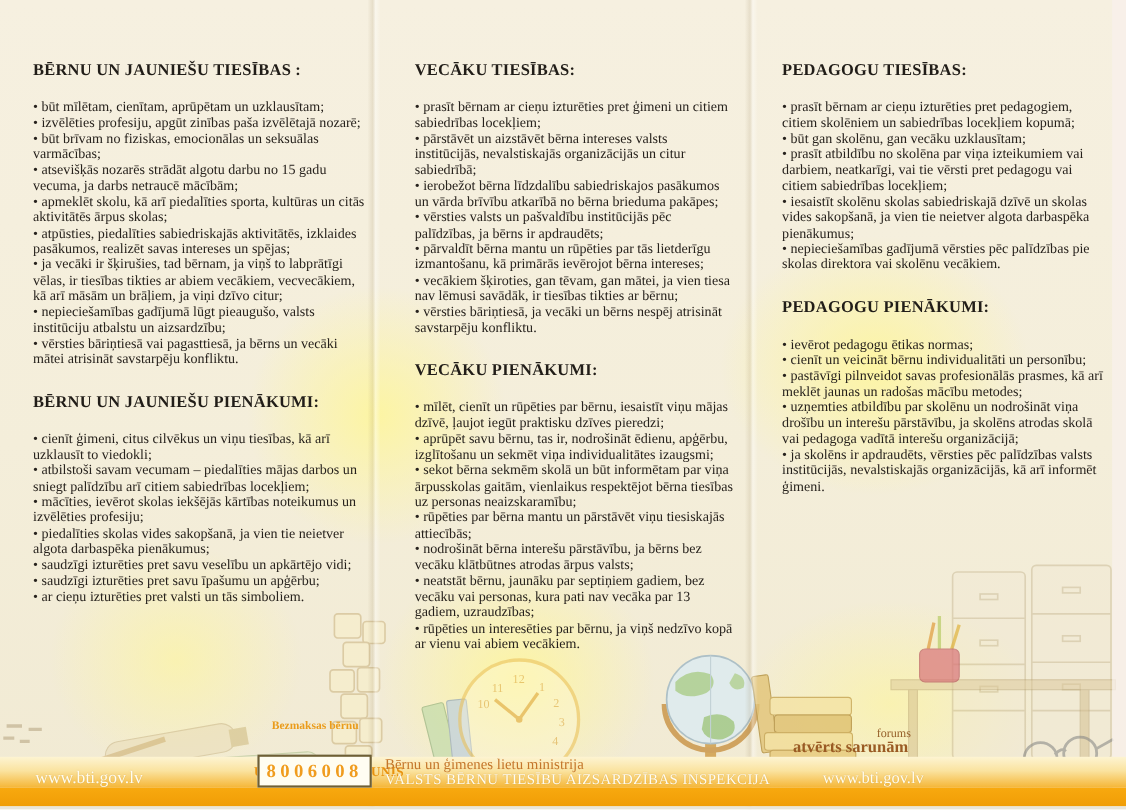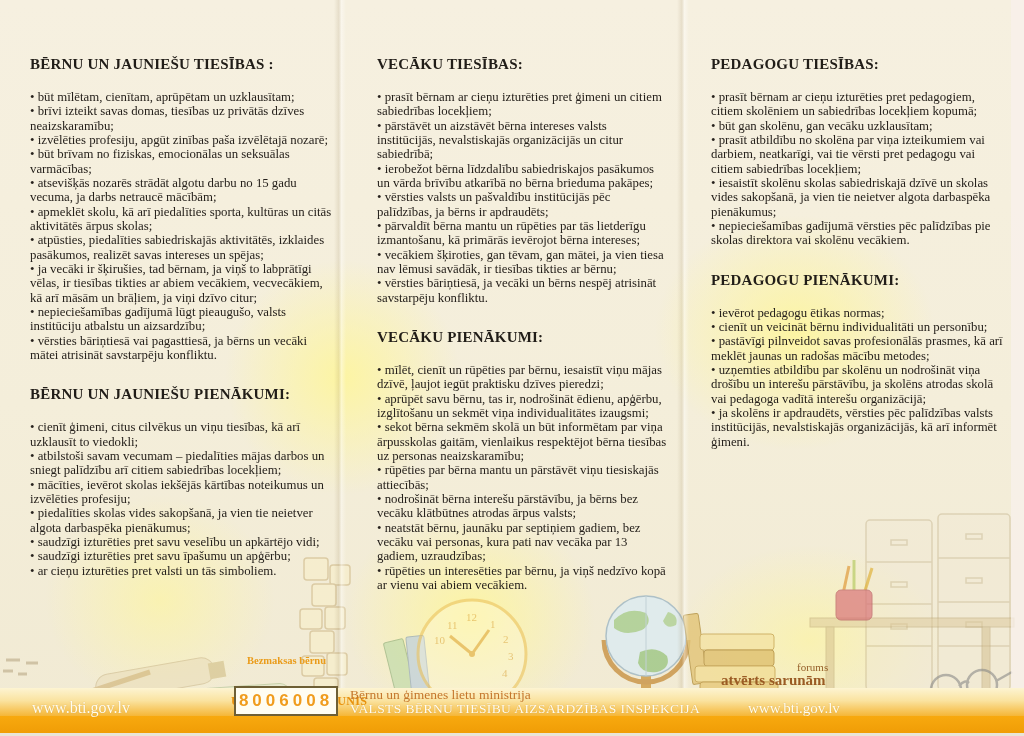--- a/index.html
+++ b/index.html
@@ -33,21 +33,21 @@
   .footer-band-bottom{position:absolute;left:0;width:1024px;top:716px;height:17px;z-index:4;
     background:linear-gradient(180deg,#f8a90f 0%,#f09d06 100%);}
   .footer-band-under{position:absolute;left:0;width:1024px;top:733px;height:3px;background:#e9e5d8;z-index:4;}
   .ftext{position:absolute;z-index:5;white-space:nowrap;}
   .site-url{color:#fffdf0;font-size:16px;text-shadow:0 0 1px rgba(190,130,20,.6);}
   #site-left{left:32px;top:699px;}
   #site-right{left:748px;top:700px;font-size:15px;}
   #hotline-small{left:247px;top:655px;font-size:10.5px;font-weight:bold;color:#ea9c1b;}
   #hotline-title{left:231px;top:694px;font-size:12px;font-weight:bold;color:#e8920f;letter-spacing:.3px;font-family:Liberation Serif, serif;}
   #hotline-box{left:234px;top:686px;width:100px;height:26px;background:#fffdf2;
-    border:2px solid #6e5f35;color:#f09c1e;font-family:Liberation Sans, sans-serif;
+    border:2px solid #6e5f35;color:#f09c1e;font-family:Liberation Serif, serif;
     font-weight:bold;font-size:17px;letter-spacing:4px;text-align:center;line-height:26px;}
   #ministry{left:350px;top:687px;font-size:13.5px;color:#c4762b;}
   #inspection{left:350px;top:701px;font-size:13.5px;color:#fffdf2;letter-spacing:.4px;text-shadow:0 0 1px rgba(190,130,20,.6);}
   #forum-small{left:752px;top:661px;font-size:11px;color:#96602a;margin-left:45px;}
   #forum-title{left:721px;top:672px;font-size:15px;font-weight:bold;color:#9a5b24;}
 </style>
 </head>
 <body>
 
 <div class="page">
@@ -159,21 +159,20 @@
   </svg>
 
   <div class="fold" id="fold1"></div>
   <div class="fold" id="fold2"></div>
   <div class="scan-edge"></div>
 
   <section class="col" id="col1">
     <h2 class="section-title">BĒRNU UN JAUNIEŠU TIESĪBAS :</h2>
     <ul class="bullets">
         <li>būt mīlētam, cienītam, aprūpētam un uzklausītam;</li>
-        <li>brīvi izteikt savas domas, tiesības uz privātās dzīves neaizskaramību;</li>
         <li>izvēlēties profesiju, apgūt zinības paša izvēlētajā nozarē;</li>
         <li>būt brīvam no fiziskas, emocionālas un seksuālas varmācības;</li>
         <li>atsevišķās nozarēs strādāt algotu darbu no 15 gadu vecuma, ja darbs netraucē mācībām;</li>
         <li>apmeklēt skolu, kā arī piedalīties sporta, kultūras un citās aktivitātēs ārpus skolas;</li>
         <li>atpūsties, piedalīties sabiedriskajās aktivitātēs, izklaides pasākumos, realizēt savas intereses un spējas;</li>
         <li>ja vecāki ir šķirušies, tad bērnam, ja viņš to labprātīgi vēlas, ir tiesības tikties ar abiem vecākiem, vecvecākiem, kā arī māsām un brāļiem, ja viņi dzīvo citur;</li>
         <li>nepieciešamības gadījumā lūgt pieaugušo, valsts institūciju atbalstu un aizsardzību;</li>
         <li>vērsties bāriņtiesā vai pagasttiesā, ja bērns un vecāki mātei atrisināt savstarpēju konfliktu.</li>
       </ul>
     <h2 class="section-title mt">BĒRNU UN JAUNIEŠU PIENĀKUMI:</h2>

